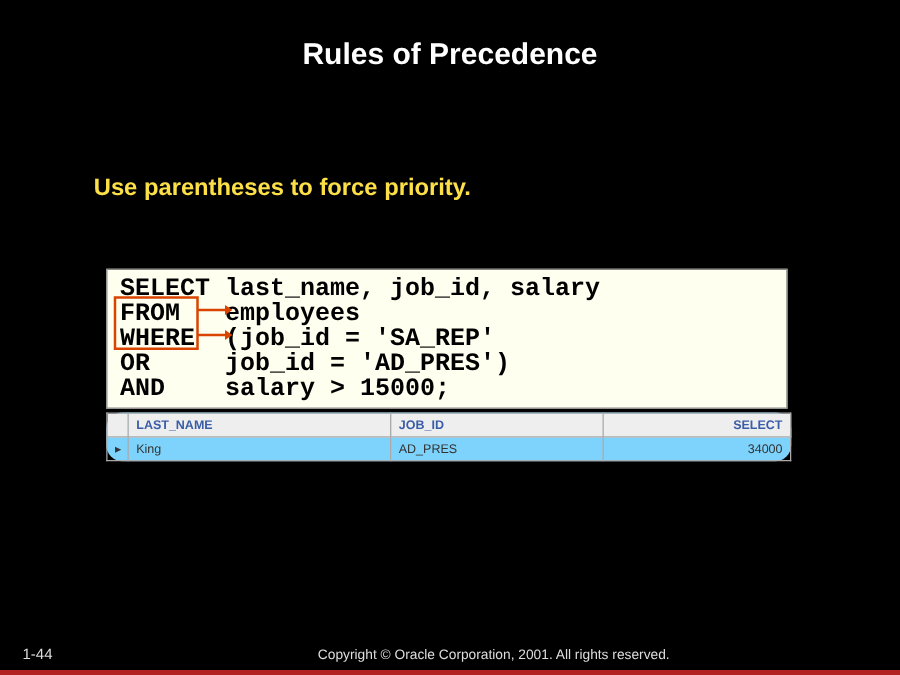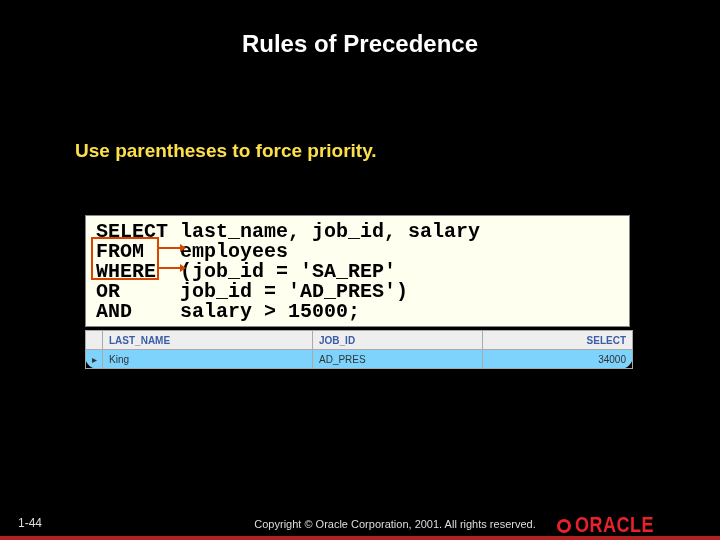--- a/index.html
+++ b/index.html
@@ -202,20 +202,16 @@
         <td>King</td>
         <td>AD_PRES</td>
         <td class="num">34000</td>
       </tr>
     </tbody>
   </table>
 
   <div class="footer">
     <div class="page-num">1-44</div>
     <div class="copyright">Copyright © Oracle Corporation, 2001. All rights reserved.</div>
-    <div class="oracle-logo">
-      <span class="ring"></span>
-      <span class="word">ORACLE</span>
-    </div>
     <div class="footer-bar"></div>
   </div>
 
 </div>
 
 </body></html>

